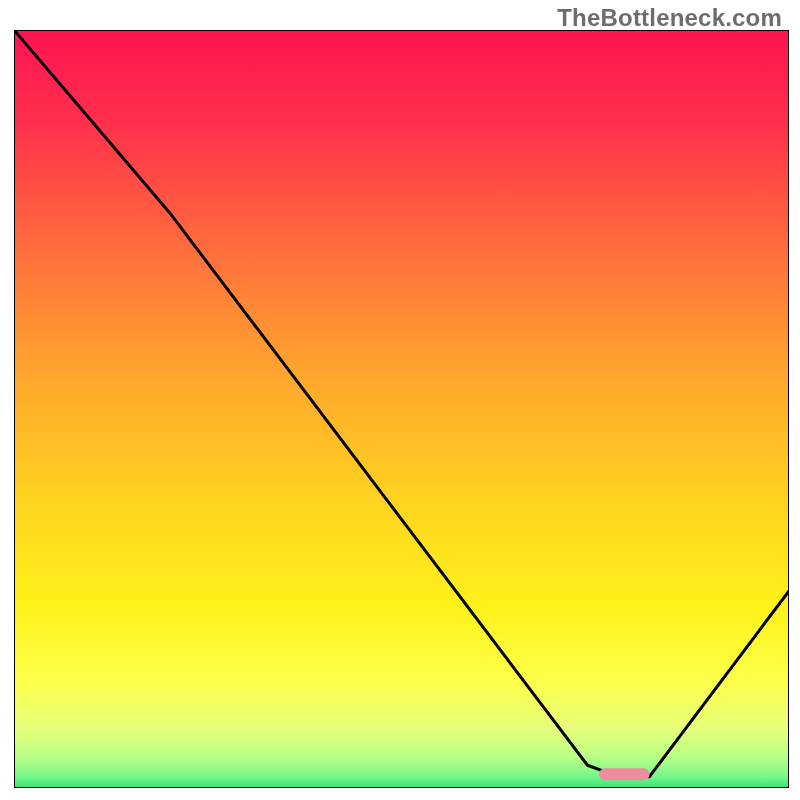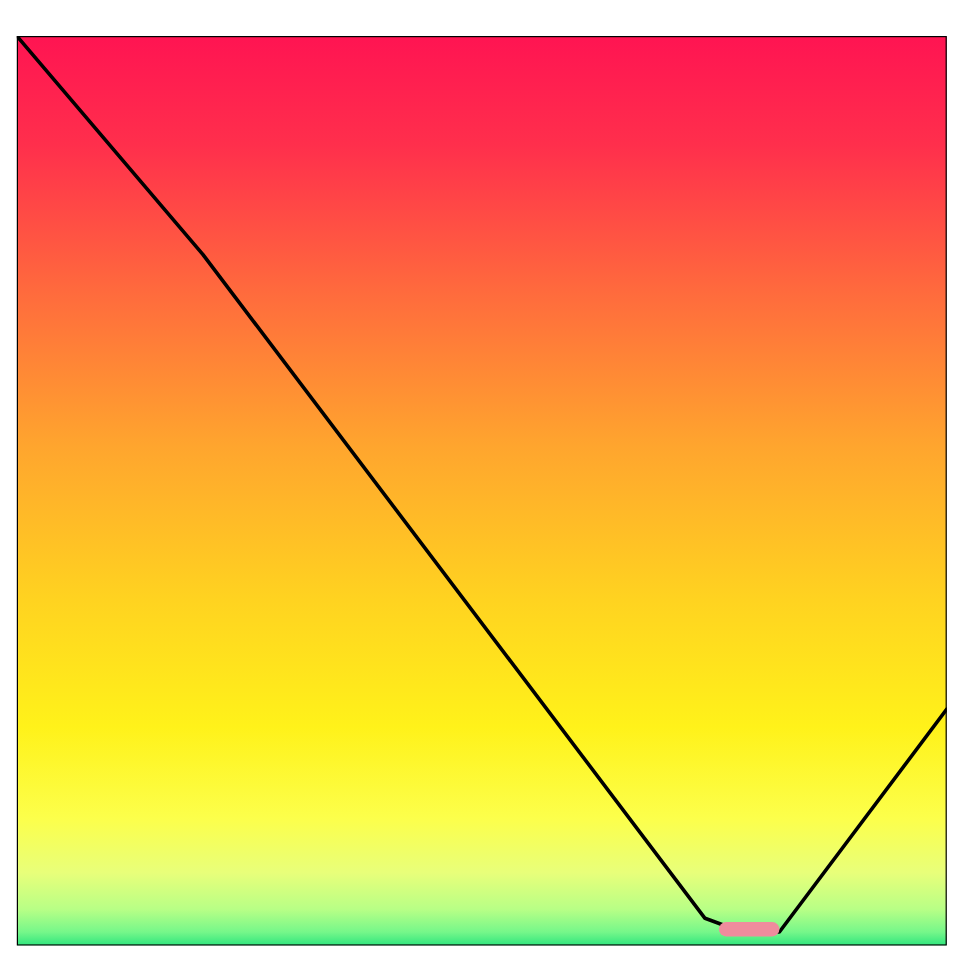--- a/index.html
+++ b/index.html
@@ -32,20 +32,21 @@
     top: 30px;
     width: 775px;
     height: 758px;
     display: block;
   }
 </style>
 </head>
 <body>
 
 <div class="stage">
+  <div class="watermark">TheBottleneck.com</div>
 
   <svg class="plot" viewBox="0 0 775 758" preserveAspectRatio="none">
     <defs>
       <linearGradient id="heat" x1="0" y1="0" x2="0" y2="1">
           <stop offset="0.00%" stop-color="#ff1452"></stop>
           <stop offset="12.00%" stop-color="#ff2f4c"></stop>
           <stop offset="28.00%" stop-color="#ff6a3d"></stop>
           <stop offset="45.00%" stop-color="#ffa52e"></stop>
           <stop offset="62.00%" stop-color="#ffd320"></stop>
           <stop offset="76.00%" stop-color="#fff21a"></stop>

